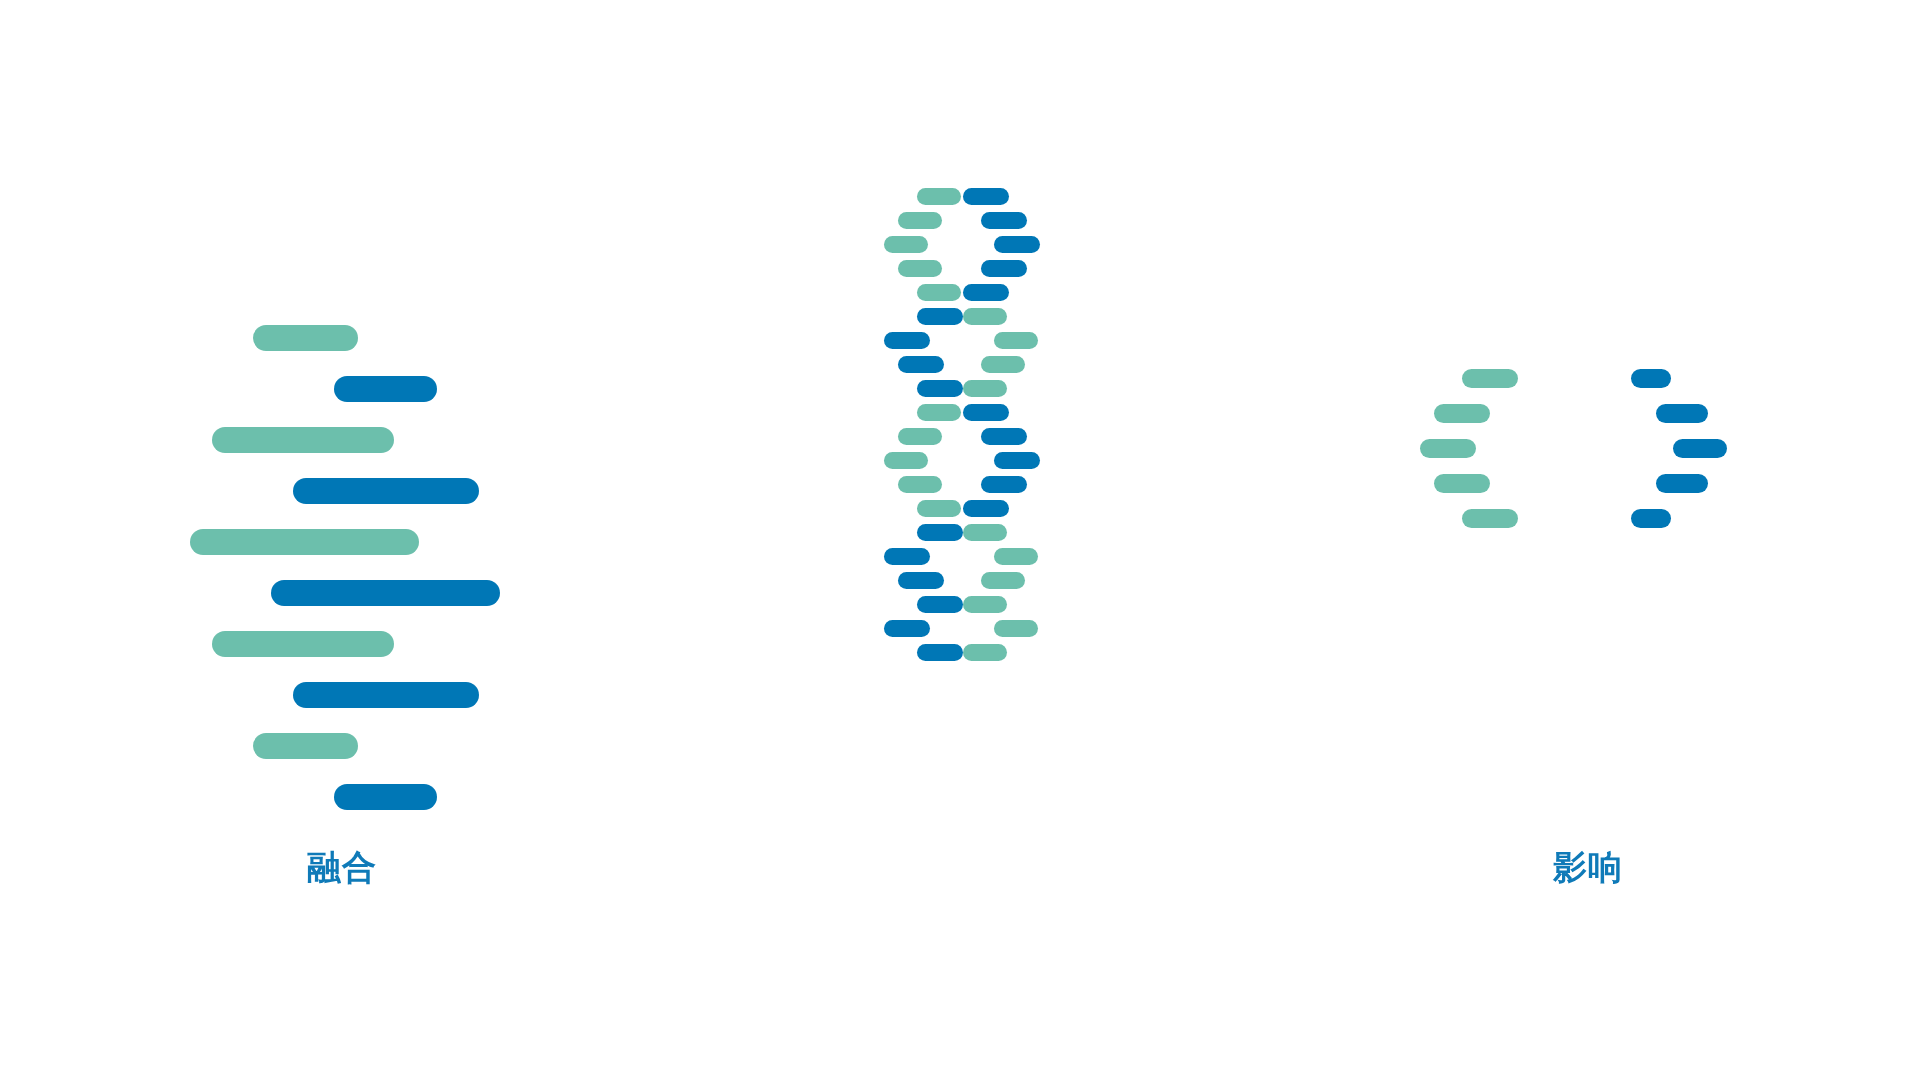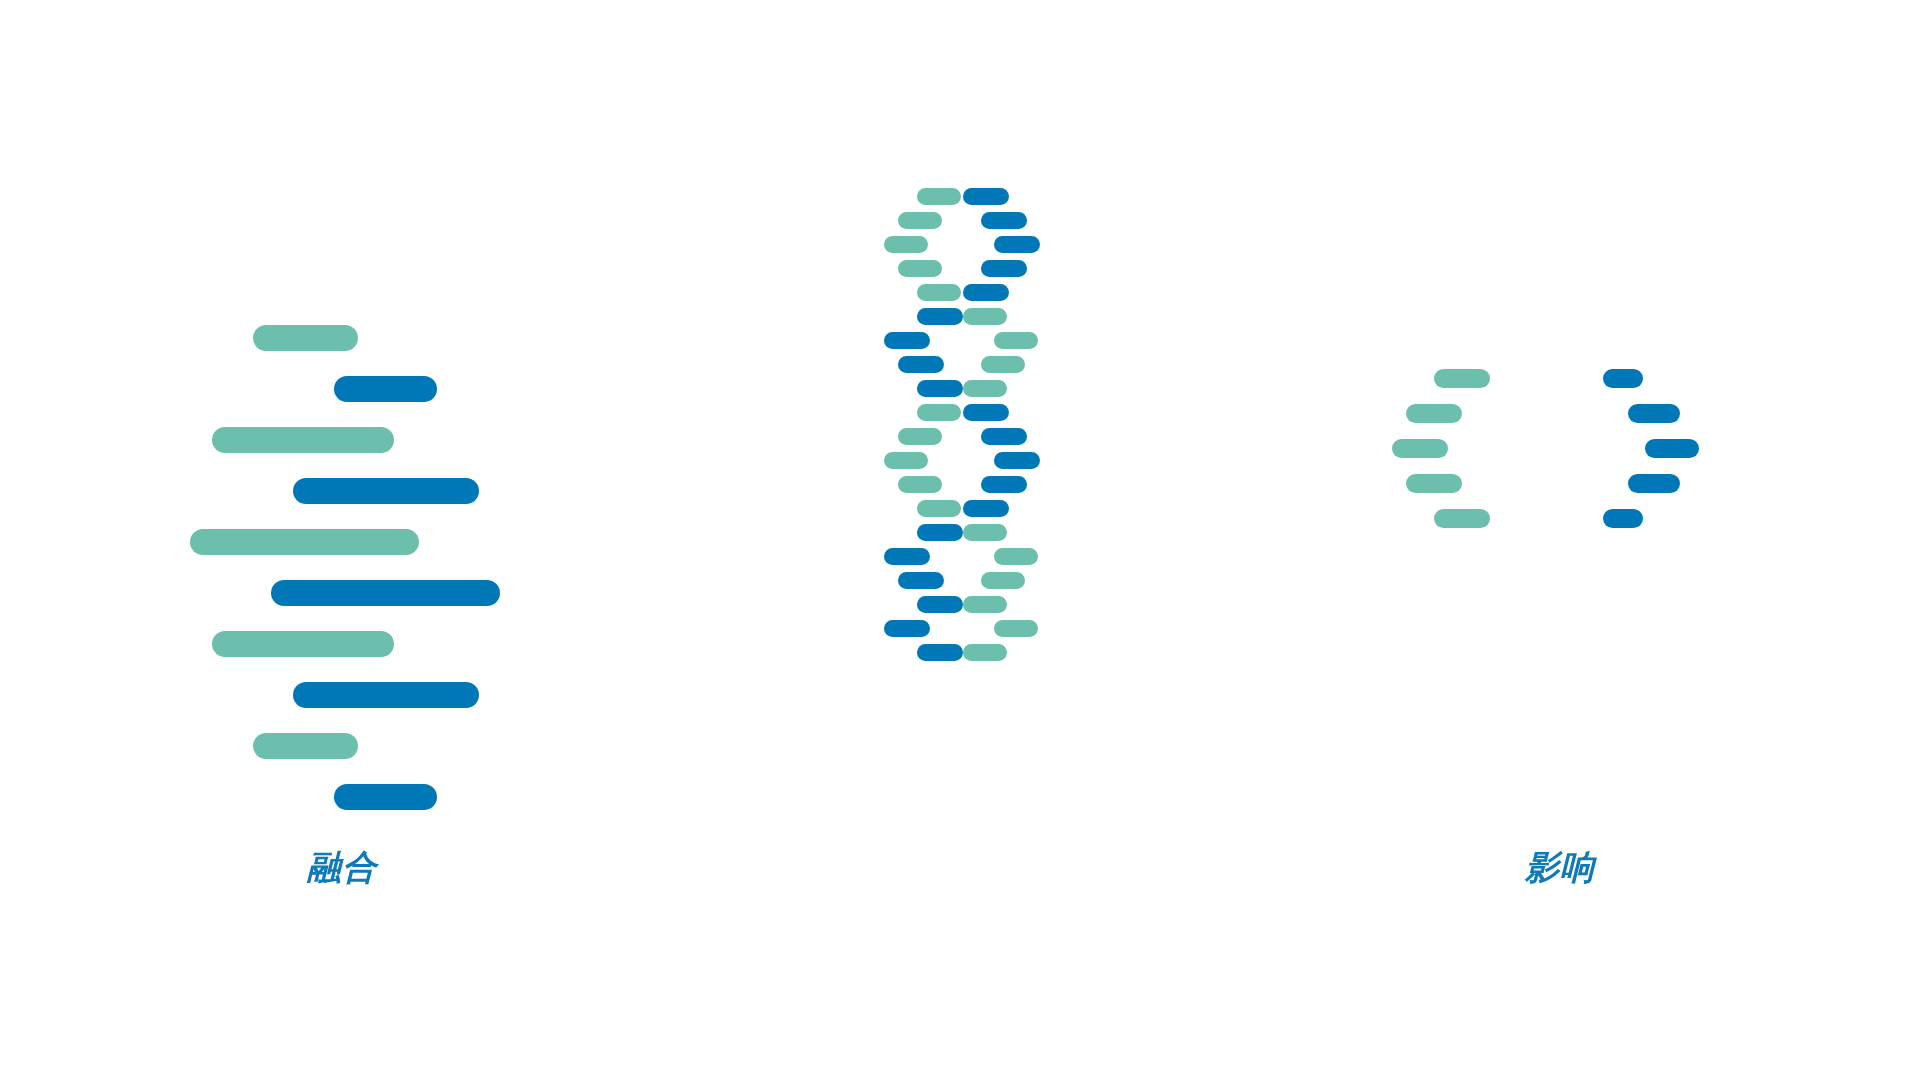--- a/index.html
+++ b/index.html
@@ -48,21 +48,20 @@
     left: 0;
     width: 640px;
     top: 845px;
     text-align: center;
     font-size: 34px;
     font-weight: bold;
     letter-spacing: 1px;
     line-height: 44px;
     color: #0f7ab8;
     white-space: nowrap;
-    font-style: italic;
   }
 </style>
 </head>
 <body style="background: rgb(255, 255, 255);">
 
 <div id="canvas">
 
   <div class="group" style="left:22px;">
     <div class="glyph" id="glyph-1">
         <div class="bar" style="left: 231px; top: 325px; width: 105px; height: 26px; background: rgb(108, 191, 172);"></div>
@@ -117,21 +116,21 @@
         <div class="bar" style="left: 341px; top: 572px; width: 44px; height: 17px; background: rgb(108, 191, 172);"></div>
         <div class="bar" style="left: 277px; top: 596px; width: 46px; height: 17px; background: rgb(0, 119, 182);"></div>
         <div class="bar" style="left: 323px; top: 596px; width: 44px; height: 17px; background: rgb(108, 191, 172);"></div>
         <div class="bar" style="left: 244px; top: 620px; width: 46px; height: 17px; background: rgb(0, 119, 182);"></div>
         <div class="bar" style="left: 354px; top: 620px; width: 44px; height: 17px; background: rgb(108, 191, 172);"></div>
         <div class="bar" style="left: 277px; top: 644px; width: 46px; height: 17px; background: rgb(0, 119, 182);"></div>
         <div class="bar" style="left: 323px; top: 644px; width: 44px; height: 17px; background: rgb(108, 191, 172);"></div>
       </div>
   </div>
 
-  <div class="group" style="left:1240px;">
+  <div class="group" style="left:1268px;">
     <div class="glyph" id="glyph-3">
         <div class="bar" style="left: 194px; top: 369px; width: 56px; height: 19px; background: rgb(108, 191, 172);"></div>
         <div class="bar" style="left: 363px; top: 369px; width: 40px; height: 19px; background: rgb(0, 119, 182);"></div>
         <div class="bar" style="left: 166px; top: 404px; width: 56px; height: 19px; background: rgb(108, 191, 172);"></div>
         <div class="bar" style="left: 388px; top: 404px; width: 52px; height: 19px; background: rgb(0, 119, 182);"></div>
         <div class="bar" style="left: 152px; top: 439px; width: 56px; height: 19px; background: rgb(108, 191, 172);"></div>
         <div class="bar" style="left: 405px; top: 439px; width: 54px; height: 19px; background: rgb(0, 119, 182);"></div>
         <div class="bar" style="left: 166px; top: 474px; width: 56px; height: 19px; background: rgb(108, 191, 172);"></div>
         <div class="bar" style="left: 388px; top: 474px; width: 52px; height: 19px; background: rgb(0, 119, 182);"></div>
         <div class="bar" style="left: 194px; top: 509px; width: 56px; height: 19px; background: rgb(108, 191, 172);"></div>

